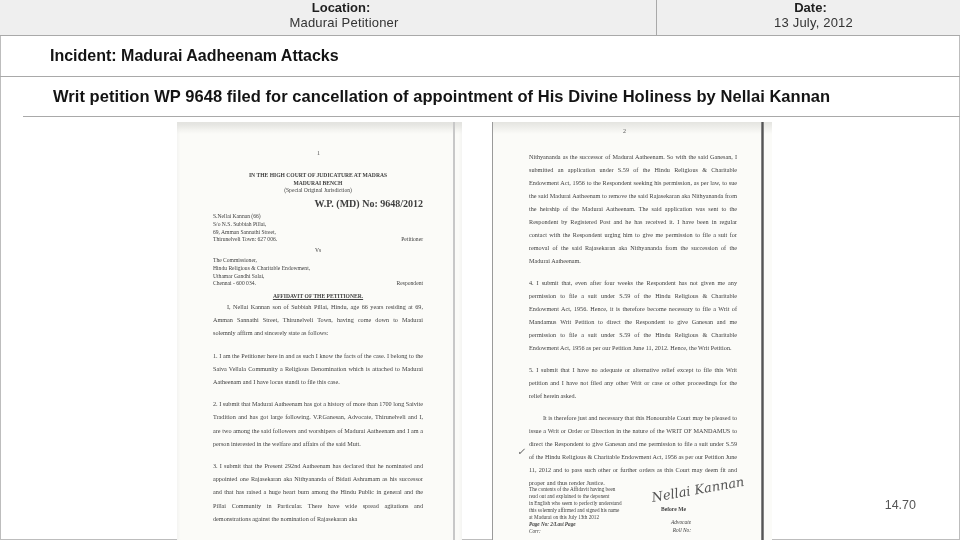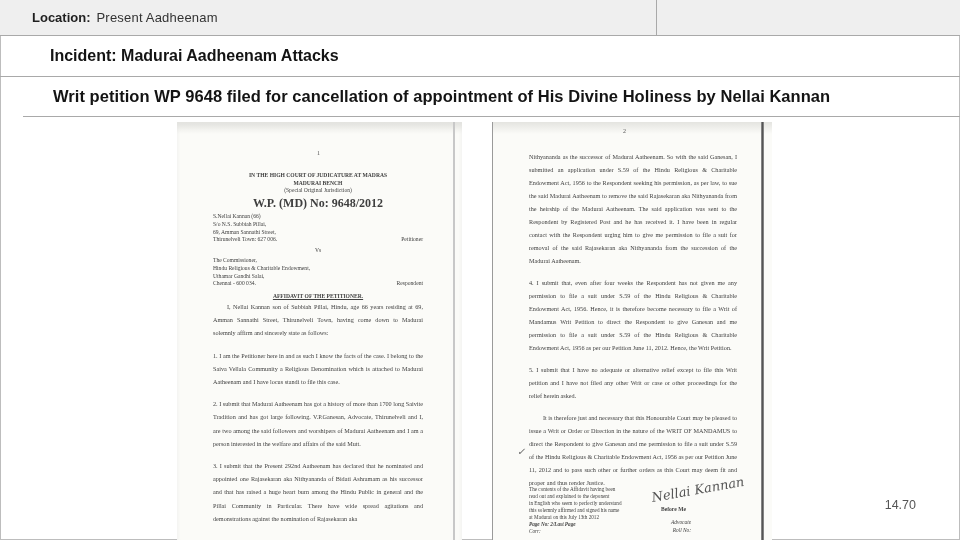--- a/index.html
+++ b/index.html
@@ -2,21 +2,21 @@
 <html><head>
   <meta charset="utf-8">
   <style>
     * { box-sizing: border-box; margin: 0; padding: 0; }
     html, body { width: 960px; height: 540px; overflow: hidden; background: #ffffff; }
     body { font-family: "Liberation Sans", "DejaVu Sans", sans-serif; color: #1a1a1a; position: relative; }
 
     .frame { position: absolute; left: 0; top: 0; width: 960px; height: 540px; border: 1px solid #bdbdbd; }
 
     .header-row { position: absolute; left: 0; top: 0; width: 960px; height: 36px; background: #efefef; border-bottom: 1px solid #a9a9a9; display: flex; }
-    .header-cell { height: 35px; display: flex; align-items: center; font-size: 13px; }
+    .header-cell { height: 35px; display: flex; align-items: center; font-size: 13px; flex-direction: column; }
     .header-cell.loc { width: 657px; padding-left: 32px; border-right: 1px solid #a9a9a9; }
     .header-cell.date { flex: 1; padding-left: 10px; }
     .header-cell .lbl { font-weight: bold; margin-right: 6px; color: #1f1f1f; }
     .header-cell .val { color: #333; font-weight: normal; letter-spacing: 0.2px; }
 
     .incident-row { position: absolute; left: 0; top: 36px; width: 960px; height: 41px; border-bottom: 1px solid #a9a9a9; display: flex; align-items: center; padding-left: 50px; font-size: 16px; font-weight: bold; color: #141414; }
 
     .title-row { position: absolute; left: 0; top: 77px; width: 960px; height: 40px; border-bottom: 1px solid #a9a9a9; display: flex; align-items: center; padding-left: 30px; font-size: 16.5px; font-weight: bold; color: #141414; letter-spacing: 0.05px; margin-left: 23px; }
 
     .content { position: absolute; left: 0; top: 118px; width: 960px; height: 422px; }
@@ -50,40 +50,44 @@
     .slide-num { position: absolute; right: 44px; bottom: 28px; font-size: 12.5px; color: #555; font-family: "Liberation Sans", sans-serif; }
   </style>
 </head>
 <body>
 
 <div class="frame"></div>
 
 <div class="header-row">
   <div class="header-cell loc">
     <span class="lbl">Location:</span>
-    <span class="val">Present Aadheenam</span>
+    <span class="val">Madurai Petitioner</span>
+  </div>
+  <div class="header-cell date">
+    <span class="lbl">Date:</span>
+    <span class="val">13 July, 2012</span>
   </div>
 </div>
 
 <div class="incident-row">Incident: Madurai Aadheenam Attacks</div>
 
 <div class="title-row">Writ petition WP 9648 filed for cancellation of appointment of His Divine Holiness by Nellai Kannan</div>
 
 <div class="content">
 
   <div class="page p1">
     <div class="scan-noise"></div>
     <div class="edge"></div>
     <div class="pg-num" style="left:140px; top:28px;">1</div>
 
     <div class="doc">
       <p class="c b">IN THE HIGH COURT OF JUDICATURE AT MADRAS</p>
       <p class="c b">MADURAI BENCH</p>
       <p class="c">(Special Original Jurisdiction)</p>
-      <p class="c b" style="font-size:12px; margin:5px 0 6px;">W.P. (MD) No: 9648/2012</p>
+      <p class="c b" style="font-size:10px; margin:5px 0 6px;text-align:right;">W.P. (MD) No: 9648/2012</p>
       <p>S.Nellai Kannan (66)</p>
       <p>S/o N.S. Subbiah Pillai,</p>
       <p>69, Amman Sannathi Street,</p>
       <div class="row">
         <span>Thirunelveli Town: 627 006.</span>
         <span>Petitioner</span>
       </div>
       <p class="c" style="margin:3px 0;">Vs</p>
       <p>The Commissioner,</p>
       <p>Hindu Religious &amp; Charitable Endowment,</p>

